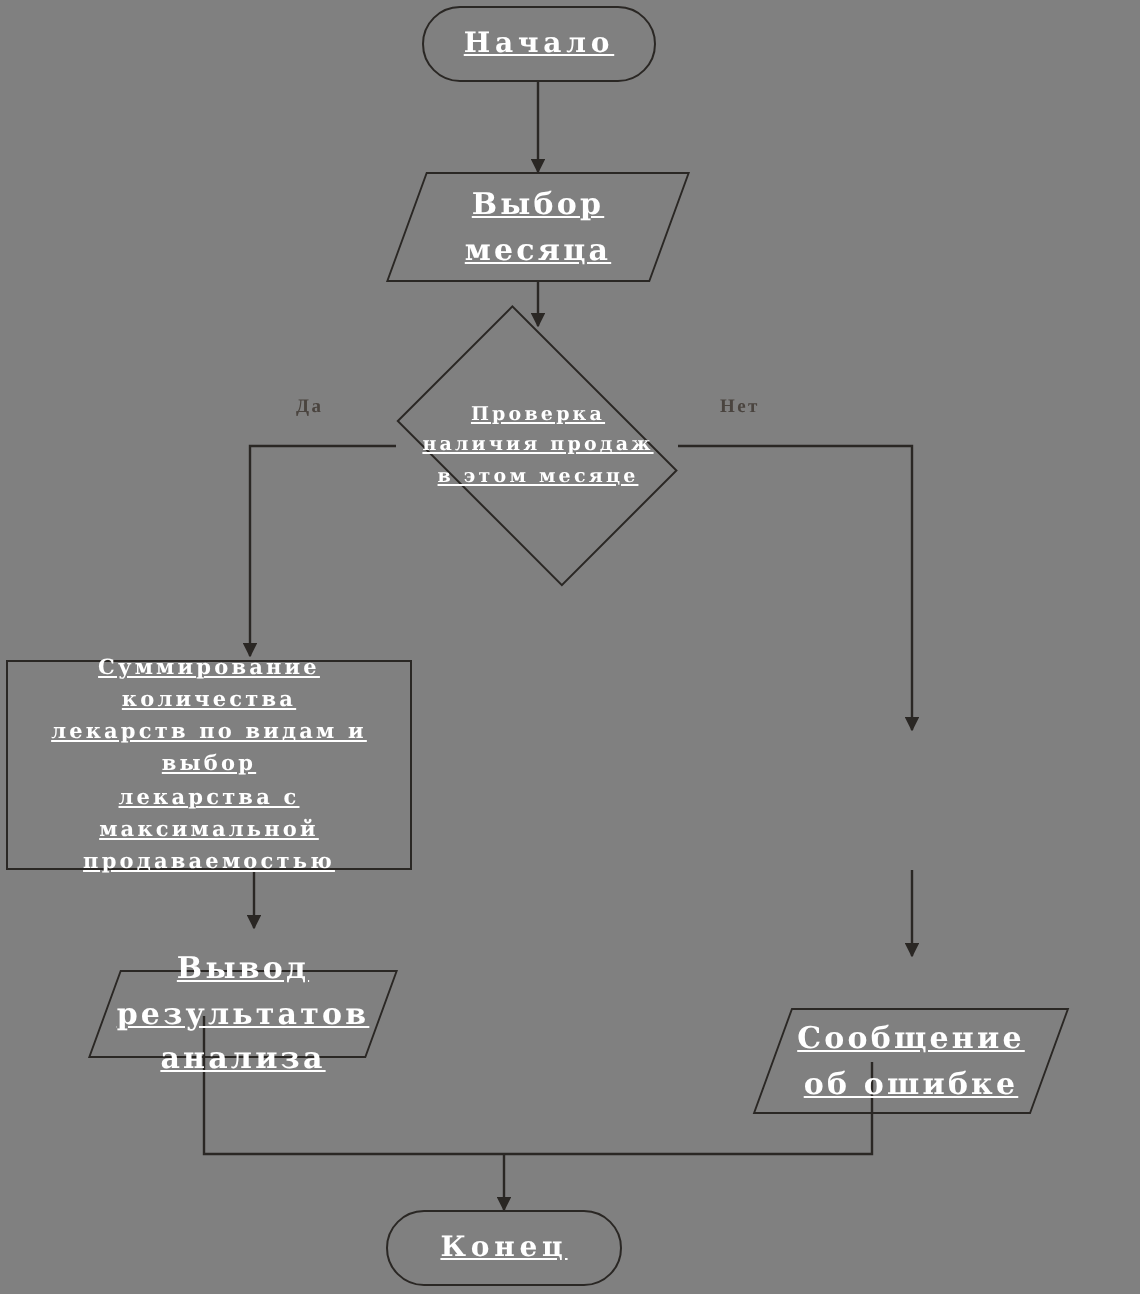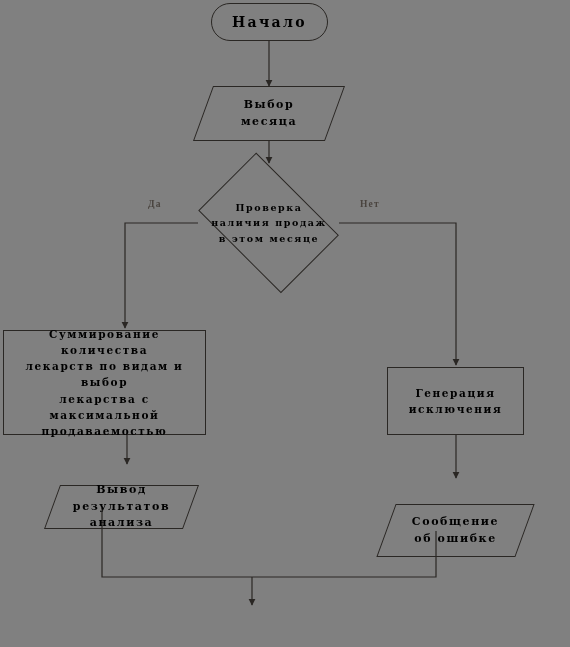--- a/index.html
+++ b/index.html
@@ -27,23 +27,24 @@
     width: 570px;
     height: 647px;
   }
   .node {
     position: absolute;
     box-sizing: border-box;
     display: flex;
     align-items: center;
     justify-content: center;
     text-align: center;
-    color: #000000;
+    color: #ffffff;
     letter-spacing: 1.6px;
     z-index: 2;
+    text-decoration: underline;
   }
   .node .label {
     display: block;
     width: 100%;
     white-space: pre-line;
   }
   
   .terminator {
     border: 1px solid #2a2724;
     border-radius: 22px;
@@ -56,21 +57,21 @@
   .process {
     border: 1px solid #2a2724;
     background: transparent;
     font-size: 10.5px;
     font-weight: bold;
     line-height: 1.55;
   }
   
   .io {
     background: transparent;
-    font-size: 11px;
+    font-size: 15px;
     font-weight: bold;
     line-height: 1.5;
   }
   .io .skew-border {
     position: absolute;
     left: 0;
     top: 0;
     width: 100%;
     height: 100%;
     border: 1px solid #2a2724;
@@ -173,32 +174,31 @@
     <span>Нет</span>
   </div>
 
   <div class="node process" style="left:3px; top:330px; width:203px; height:105px;">
     <span class="label">Суммирование количества
 лекарств по видам и выбор
 лекарства с максимальной
 продаваемостью</span>
   </div>
 
-  <div class="node process" style="left:387px; top:367px; width:137px; height:68px;">
-    <span class="label">Генерация
-исключения</span>
-  </div>
 
   <div class="node io" style="left:52px; top:485px; width:139px; height:44px;">
     <span class="skew-border"></span>
     <span class="label">Вывод
 результатов
 анализа</span>
   </div>
 
   <div class="node io" style="left:386px; top:504px; width:139px; height:53px;">
     <span class="skew-border"></span>
     <span class="label">Сообщение
 об ошибке</span>
   </div>
 
+  <div class="node terminator" style="left:193px; top:605px; width:118px; height:38px;">
+    <span class="label">Конец</span>
+  </div>
 
 </div>
 
 </body></html>

